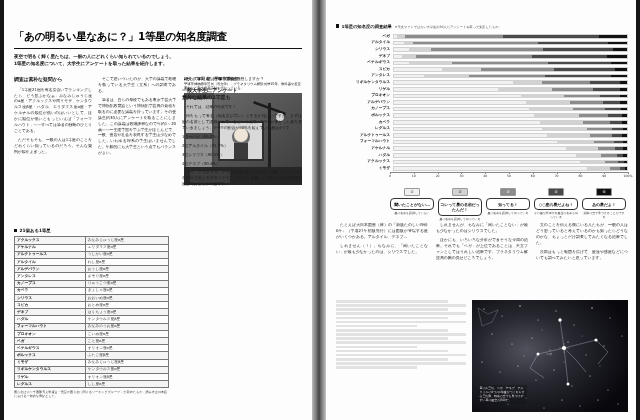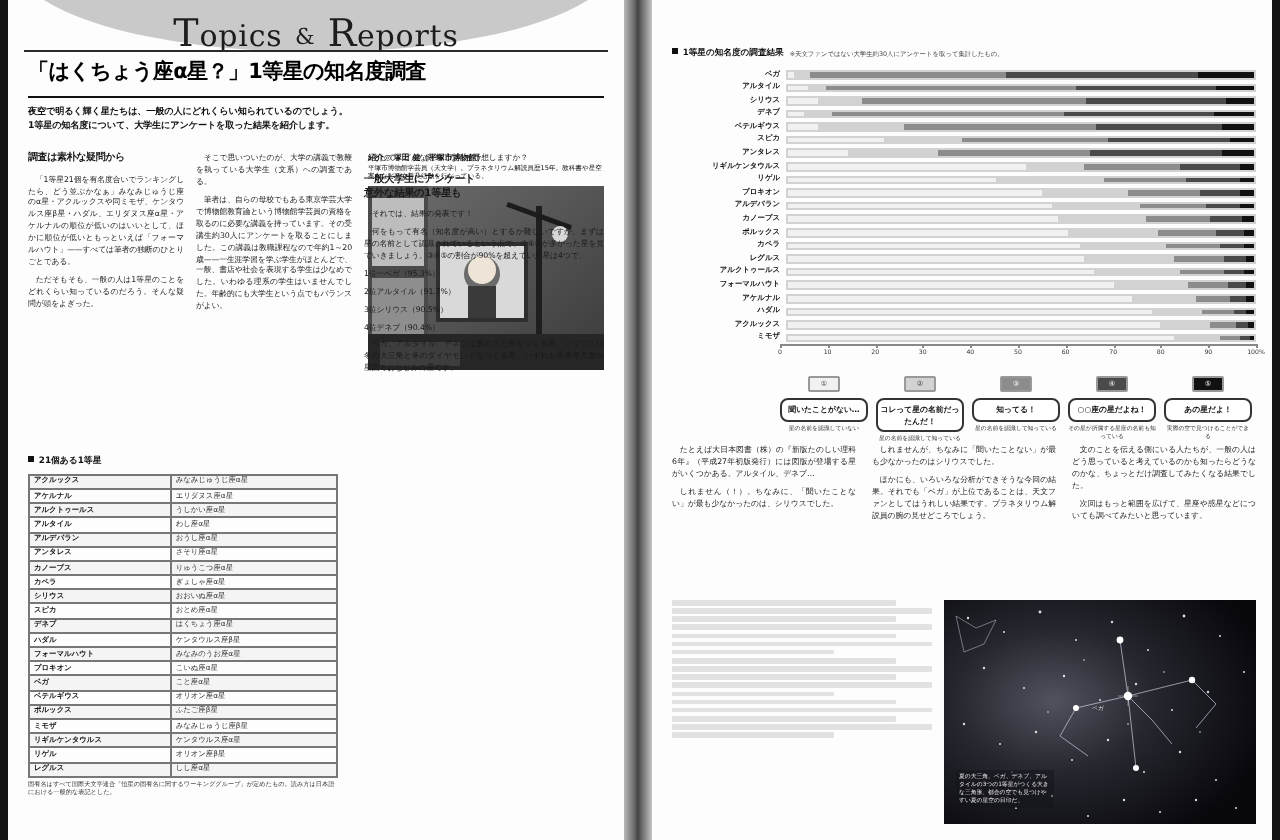--- a/index.html
+++ b/index.html
@@ -103,32 +103,23 @@
   .blurline.s{width:62%;}
   .blurline.m{width:86%;}
 </style>
 </head>
 <body>
 
 <div class="spread">
 
   <div class="page page-left">
 
-    <div class="banner">
-      <div class="banner-arc"></div>
-      <div class="banner-title">
-        <span class="cap">T</span>opics
-        <span class="amp">&amp;</span>
-        <span class="cap">R</span>eports
-      </div>
-      <div class="banner-rule"></div>
-    </div>
 
     <div class="lp">
-      <div class="headline">「はくちょう座α星？」1等星の知名度調査</div>
+      <div class="headline">「あの明るい星なあに？」1等星の知名度調査</div>
       <div class="headline-rule"></div>
       <div class="lead">
         <div>夜空で明るく輝く星たちは、一般の人にどれくらい知られているのでしょう。</div>
         <div>1等星の知名度について、大学生にアンケートを取った結果を紹介します。</div>
       </div>
     </div>
 
     <div style="position:absolute;right:10px;top:76px;width:118px;">
       <div style="font-size:3.3px;line-height:1.4;margin-bottom:2px;">
         <b style="font-size:4px;">紹介◎ 塚田 健（平塚市博物館）</b>

